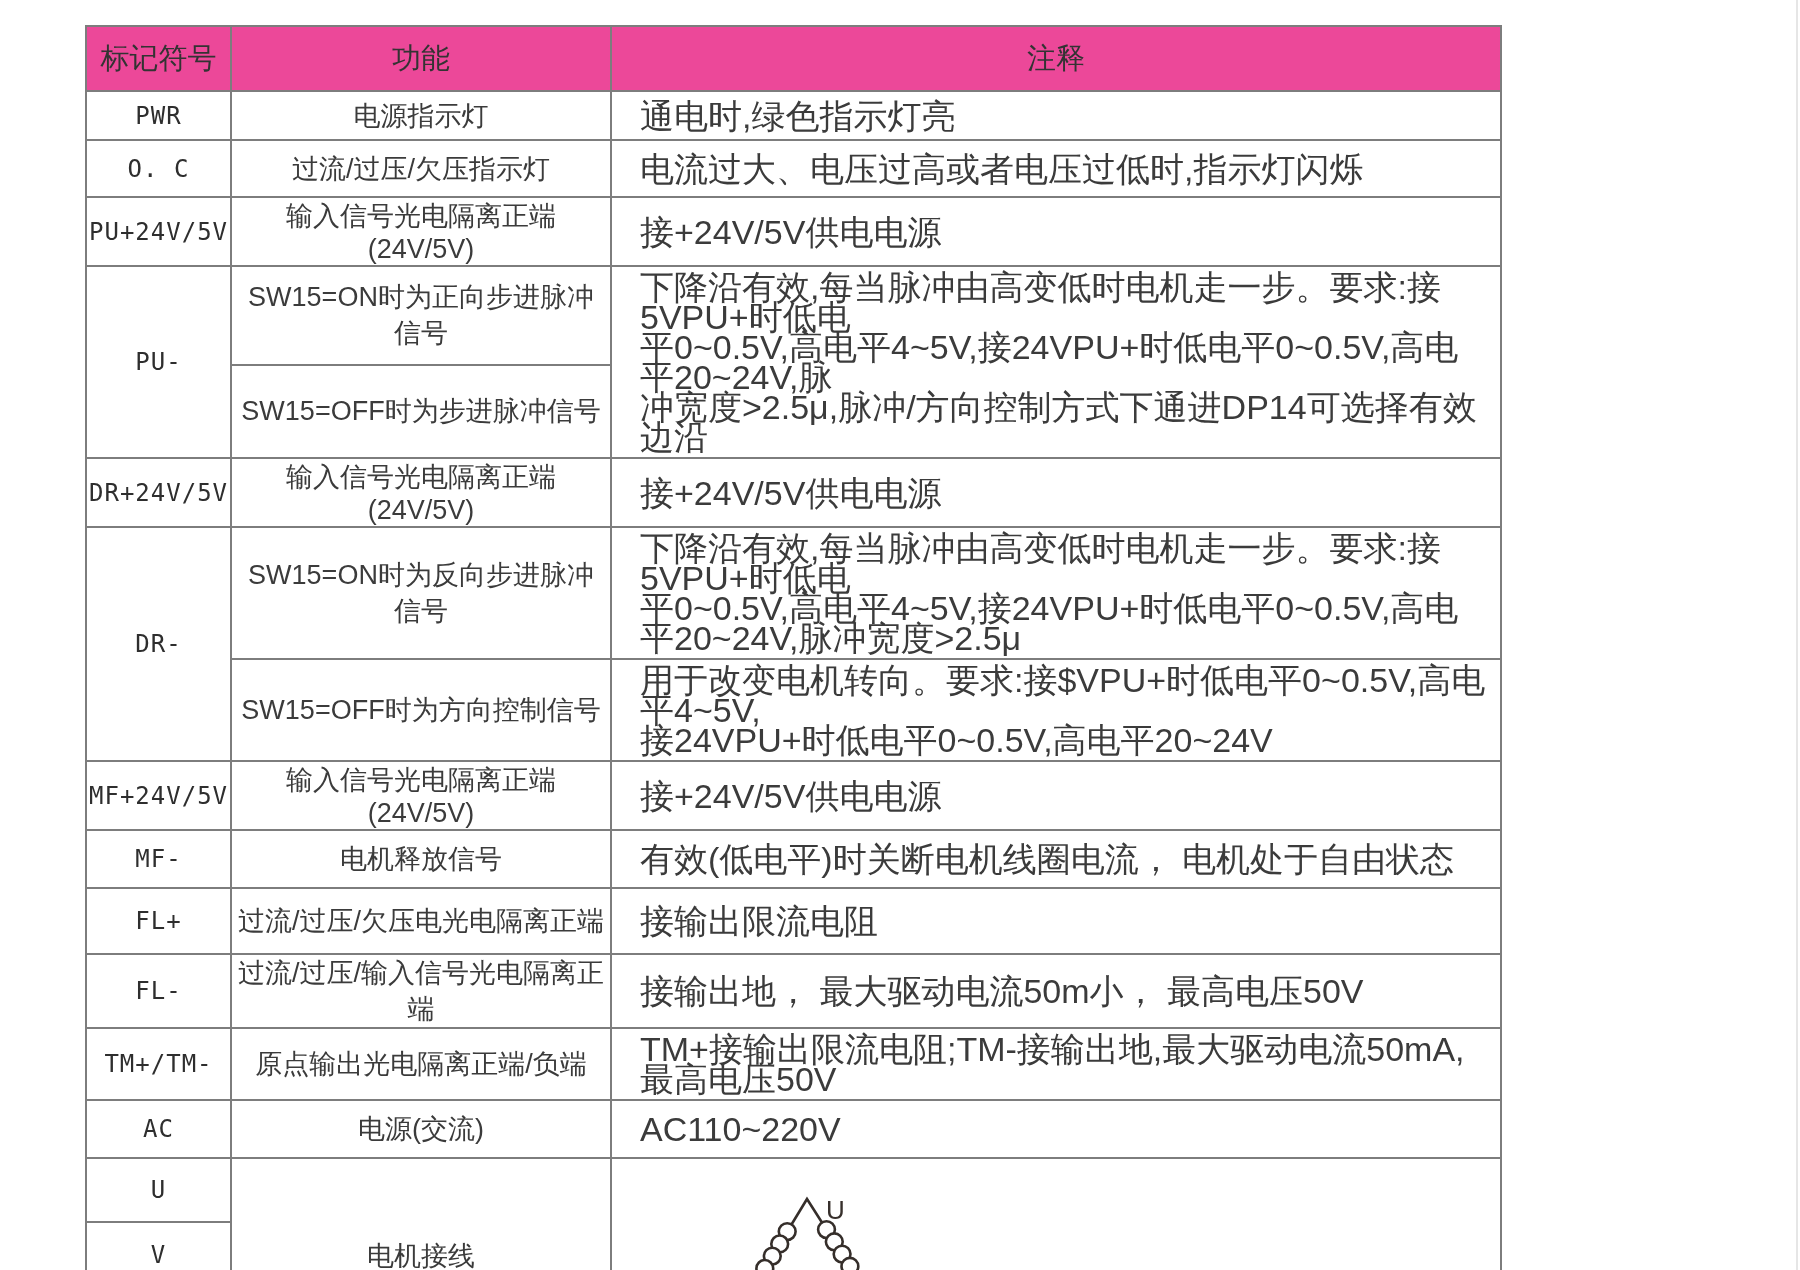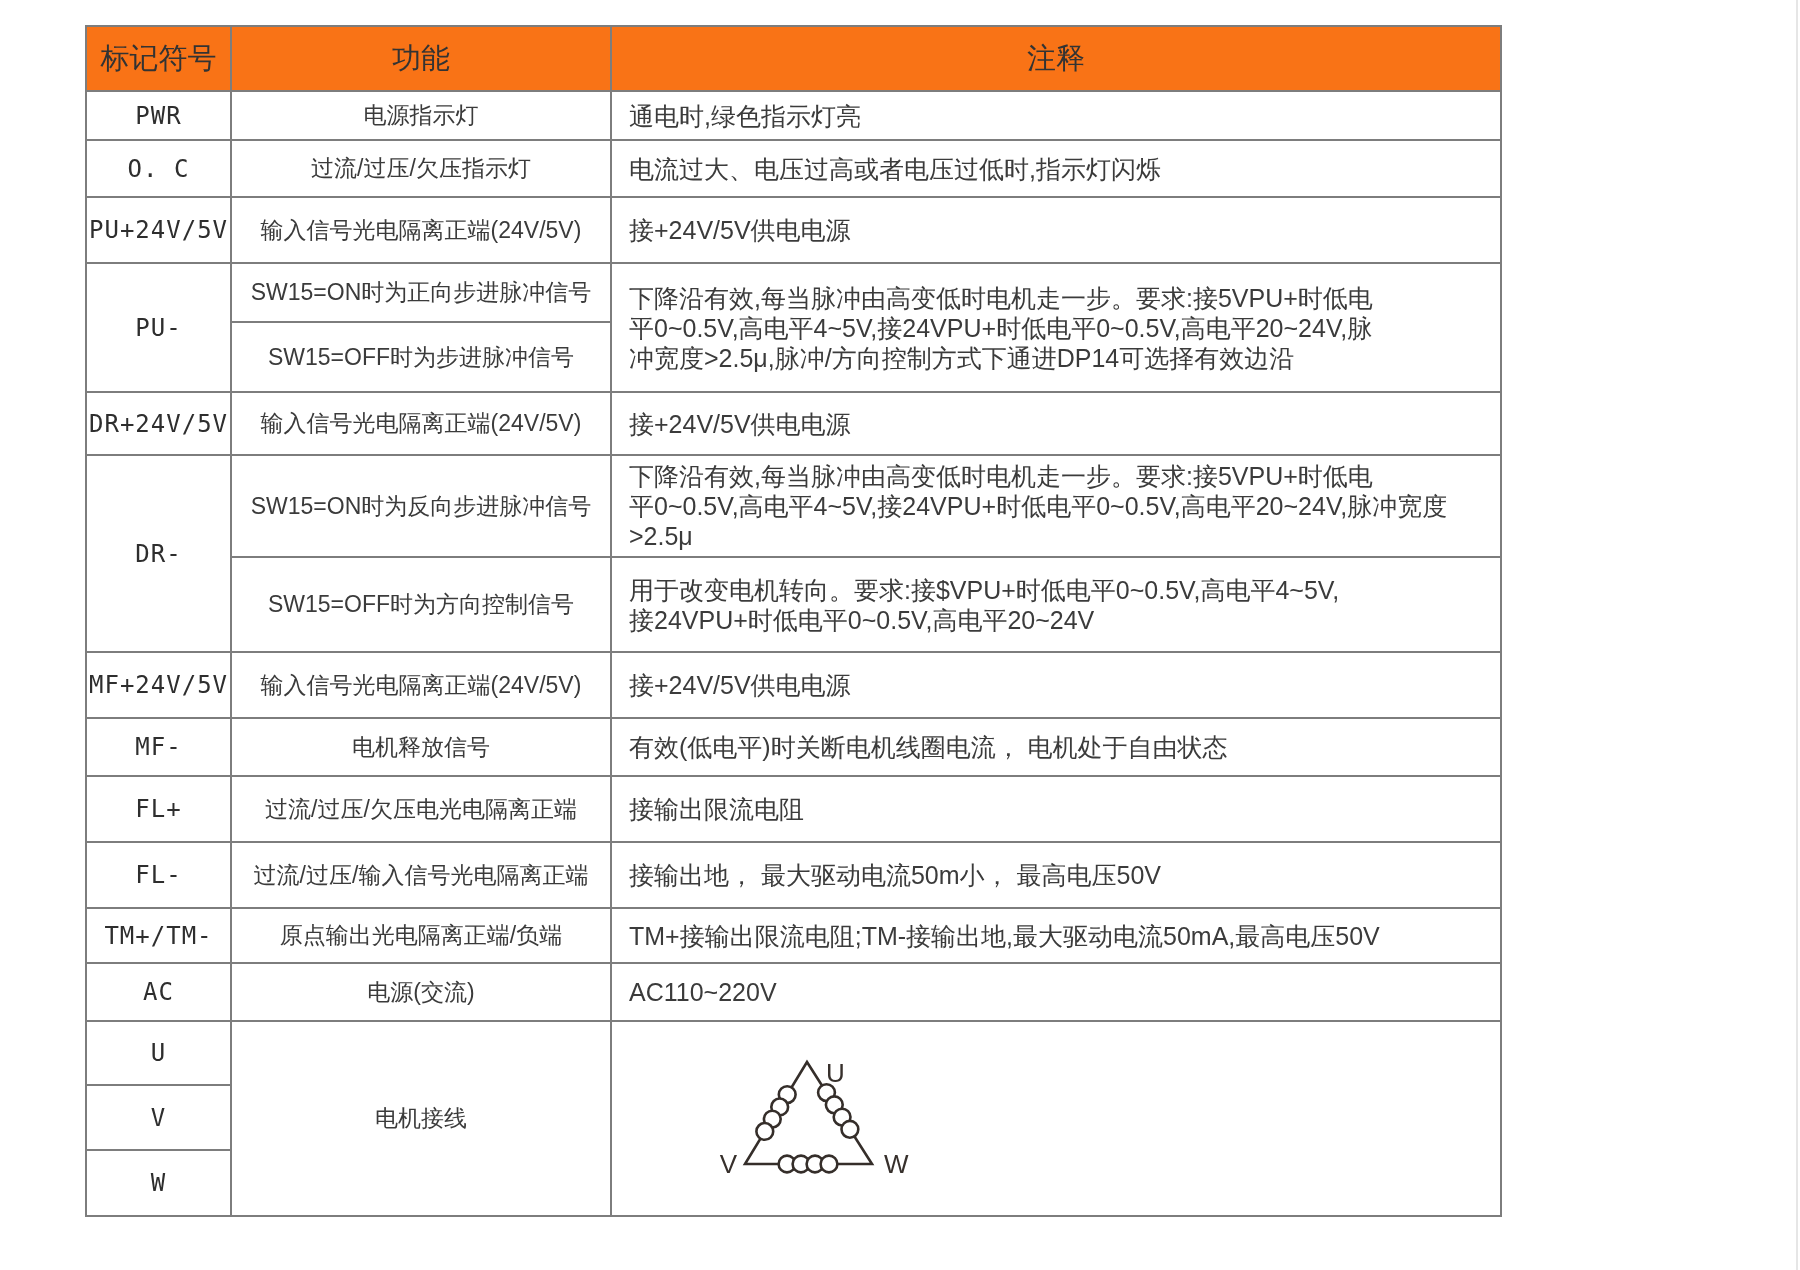--- a/index.html
+++ b/index.html
@@ -18,35 +18,35 @@
   }
   col.c-sym{width:145px;}
   col.c-func{width:380px;}
   col.c-note{width:890px;}
   th,td{
     border:2px solid #7d7d7d;
     vertical-align:middle;
     overflow:hidden;
   }
   th{
-    background:#f97316;
+    background:#ec4899;
     font-size:29px;font-weight:500;color:#333;
     text-align:center;padding:0;
   }
   td.sym{
     font-family:"DejaVu Sans Mono",monospace;
     font-size:24px;letter-spacing:1px;
     text-align:center;color:#2e2e2e;padding:0 2px;
   }
   td.func{
-    font-size:23px;text-align:center;color:#3b3b3b;padding:0 6px;
+    font-size:27px;text-align:center;color:#3b3b3b;padding:0 6px;
   }
   td.note{
-    font-size:25px;text-align:left;color:#3b3b3b;
-    padding:5px 14px 5px 17px;
+    font-size:34px;text-align:left;color:#3b3b3b;
+    padding:5px 14px 5px 28px;
     white-space:pre-line;line-height:30px;
   }
   td.diagram{
     padding:6px 0 6px 100px;text-align:left;vertical-align:middle;
   }
   svg text{
     font-family:"Liberation Sans",sans-serif;
     font-size:26px;fill:#37302c;
   }
 </style>

